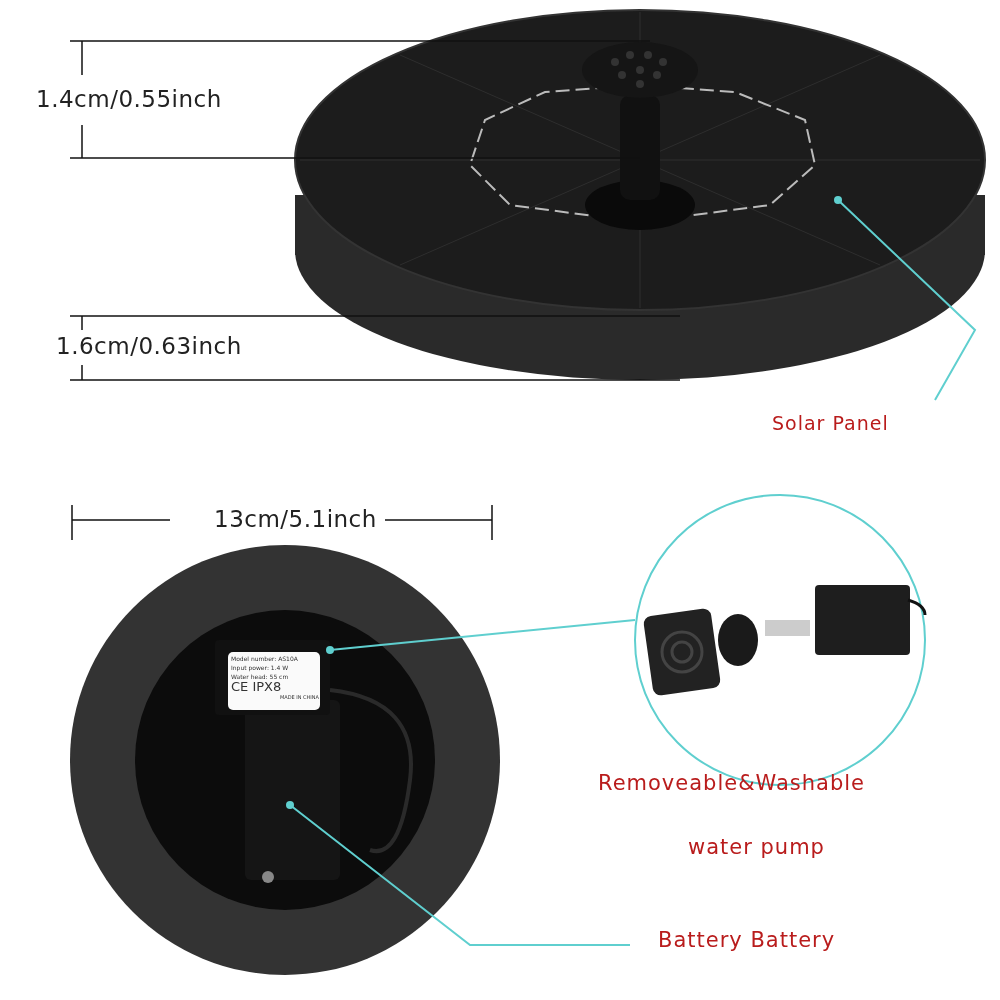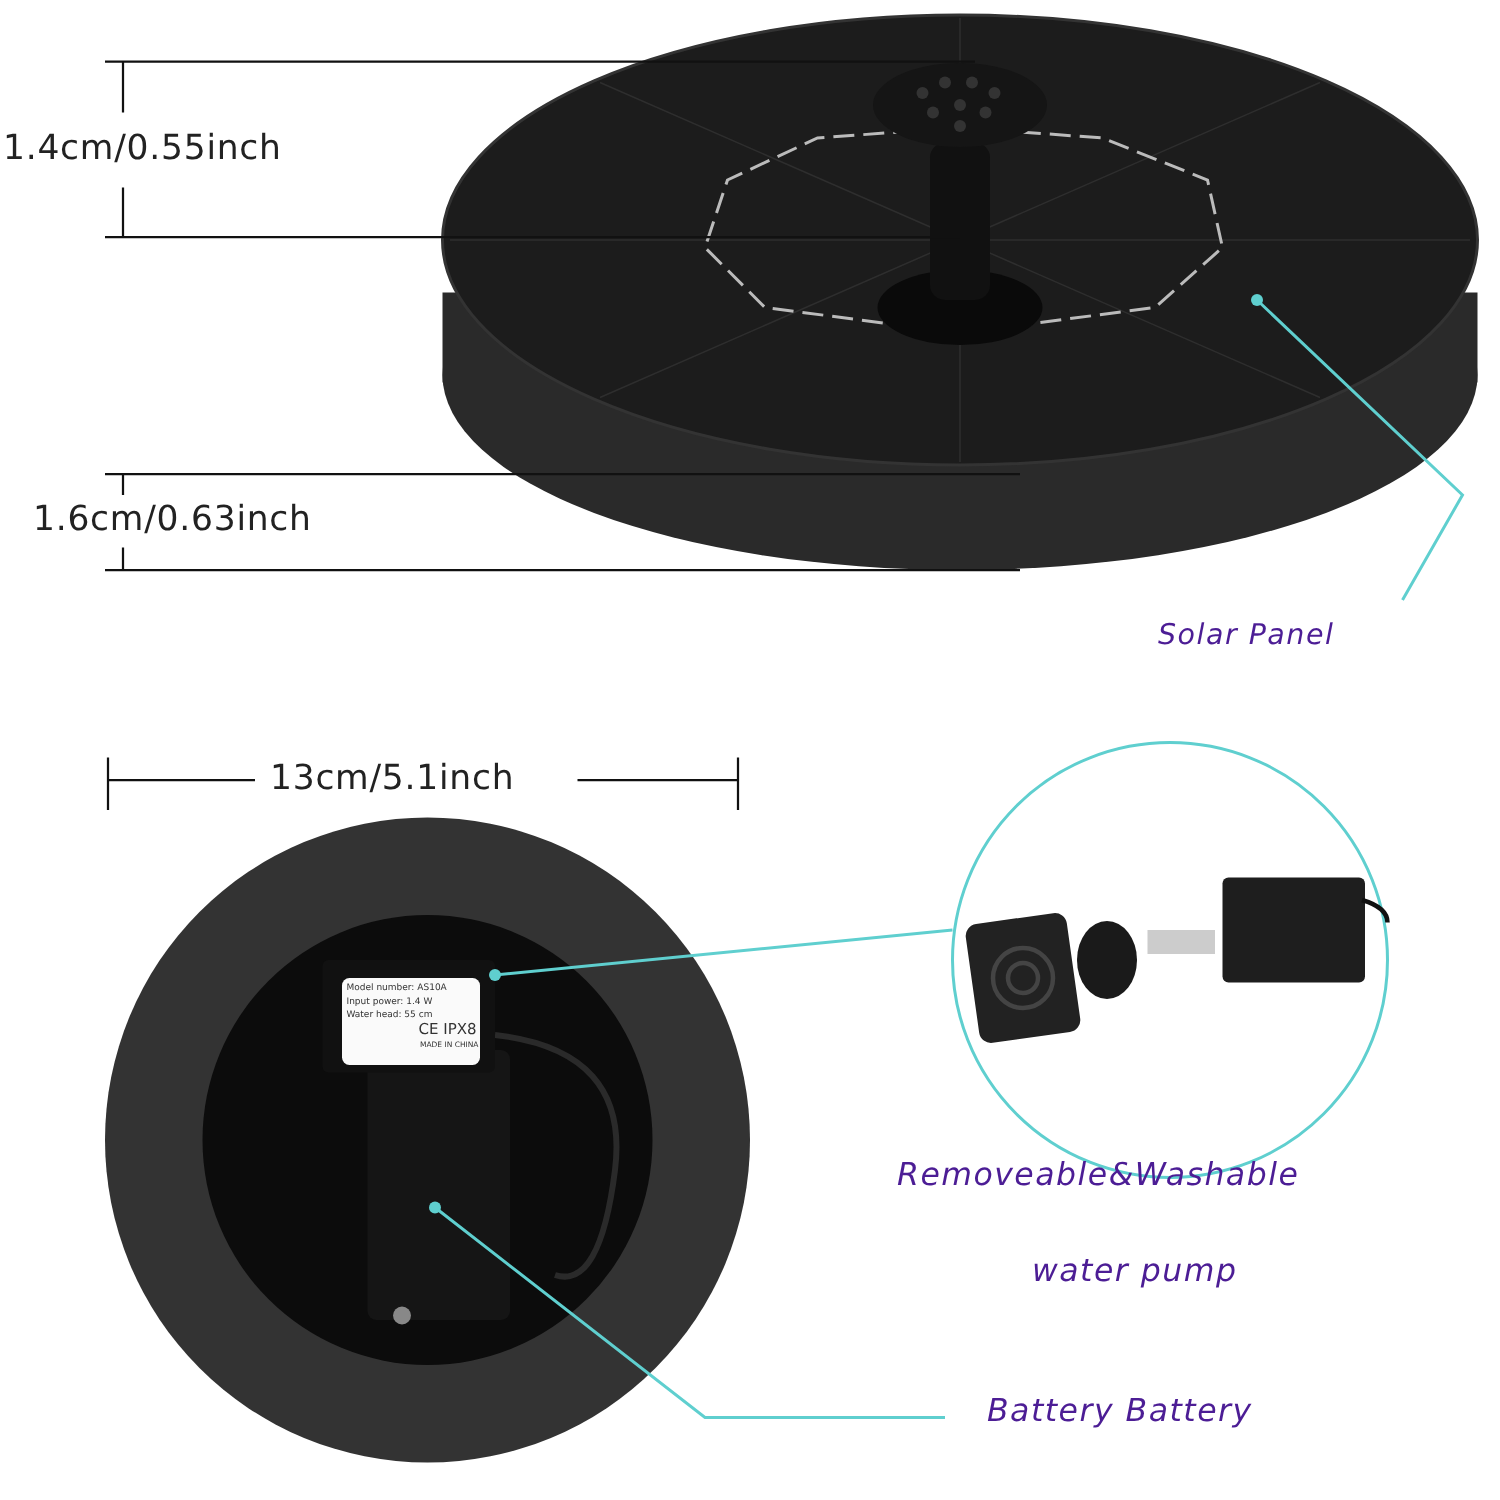--- a/index.html
+++ b/index.html
@@ -1,19 +1,19 @@
 <!DOCTYPE html>
 <html><head>
 <meta charset="utf-8">
 <style>
   html,body{margin:0;padding:0;background:#fff;}
   body{width:1000px;height:1000px;position:relative;overflow:hidden;font-family:"DejaVu Sans",sans-serif;color:#222;}
   .abs{position:absolute;}
-  .lbl{position:absolute;font-size:23px;letter-spacing:0.5px;color:#222;background:#fff;white-space:nowrap;}
-  .callout{position:absolute;font-size:21px;letter-spacing:1px;color:#4c1d95;white-space:nowrap;font-style:italic;}
+  .lbl{position:absolute;font-size:23px;letter-spacing:0.5px;color:#222;background:#fff;white-space:nowrap;margin-left:34px;}
+  .callout{position:absolute;font-size:21px;letter-spacing:1px;color:#b91c1c;white-space:nowrap;}
   svg{position:absolute;left:0;top:0;}
 </style>
 </head>
 <body>
 
 <svg width="1000" height="1000">
 
   <ellipse cx="640" cy="250" rx="345" ry="130" fill="#2a2a2a"></ellipse>
   <rect x="295" y="195" width="690" height="60" fill="#2a2a2a"></rect>
   <ellipse cx="640" cy="160" rx="345" ry="150" fill="#1c1c1c" stroke="#333" stroke-width="2"></ellipse>
@@ -93,15 +93,15 @@
 
 <div class="callout" style="left:772px;top:412px;font-size:19px;">Solar Panel</div>
 <div class="callout" style="left:598px;top:771px;">Removeable&amp;Washable</div>
 <div class="callout" style="left:688px;top:835px;">water pump</div>
 <div class="callout" style="left:658px;top:928px;">Battery Battery</div>
 
 <div class="abs" style="left:231px;top:654px;width:88px;font-size:6px;line-height:9px;color:#333;">
   <div><span>Model number:</span> <span>AS10A</span></div>
   <div><span>Input power:</span> <span>1.4 W</span></div>
   <div><span>Water head:</span> <span>55 cm</span></div>
-  <div style="font-size:10px;line-height:12px;margin-left:48px;"><span>CE</span> <span>IPX8</span></div>
+  <div style="font-size:13px;line-height:12px;"><span>CE</span> <span>IPX8</span></div>
   <div style="font-size:5px;text-align:right;"><span>MADE IN CHINA</span></div>
 </div>
 
 </body></html>

